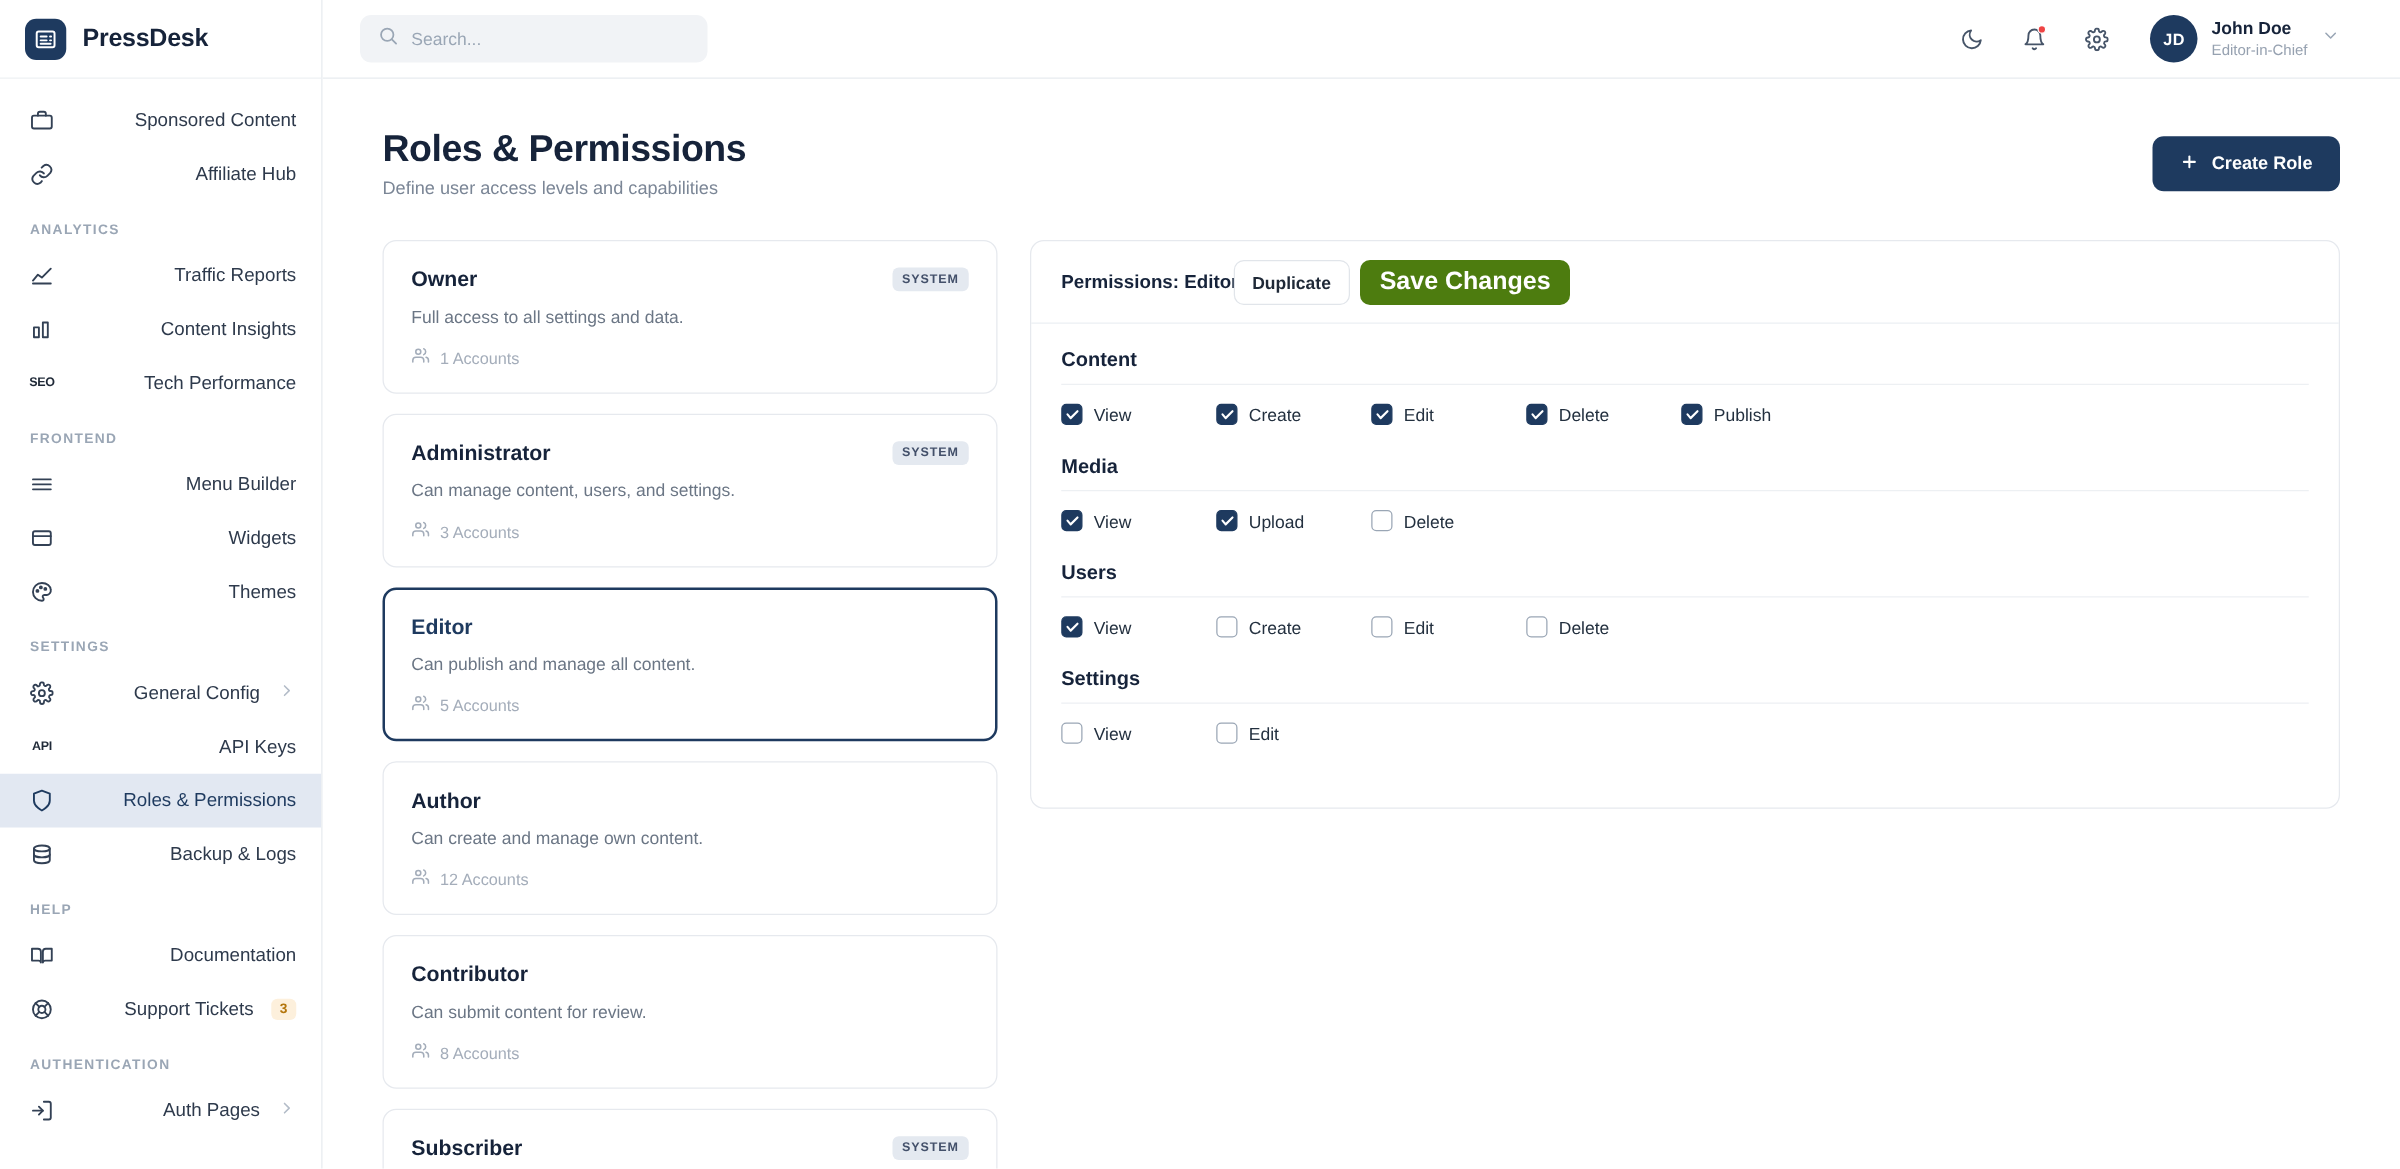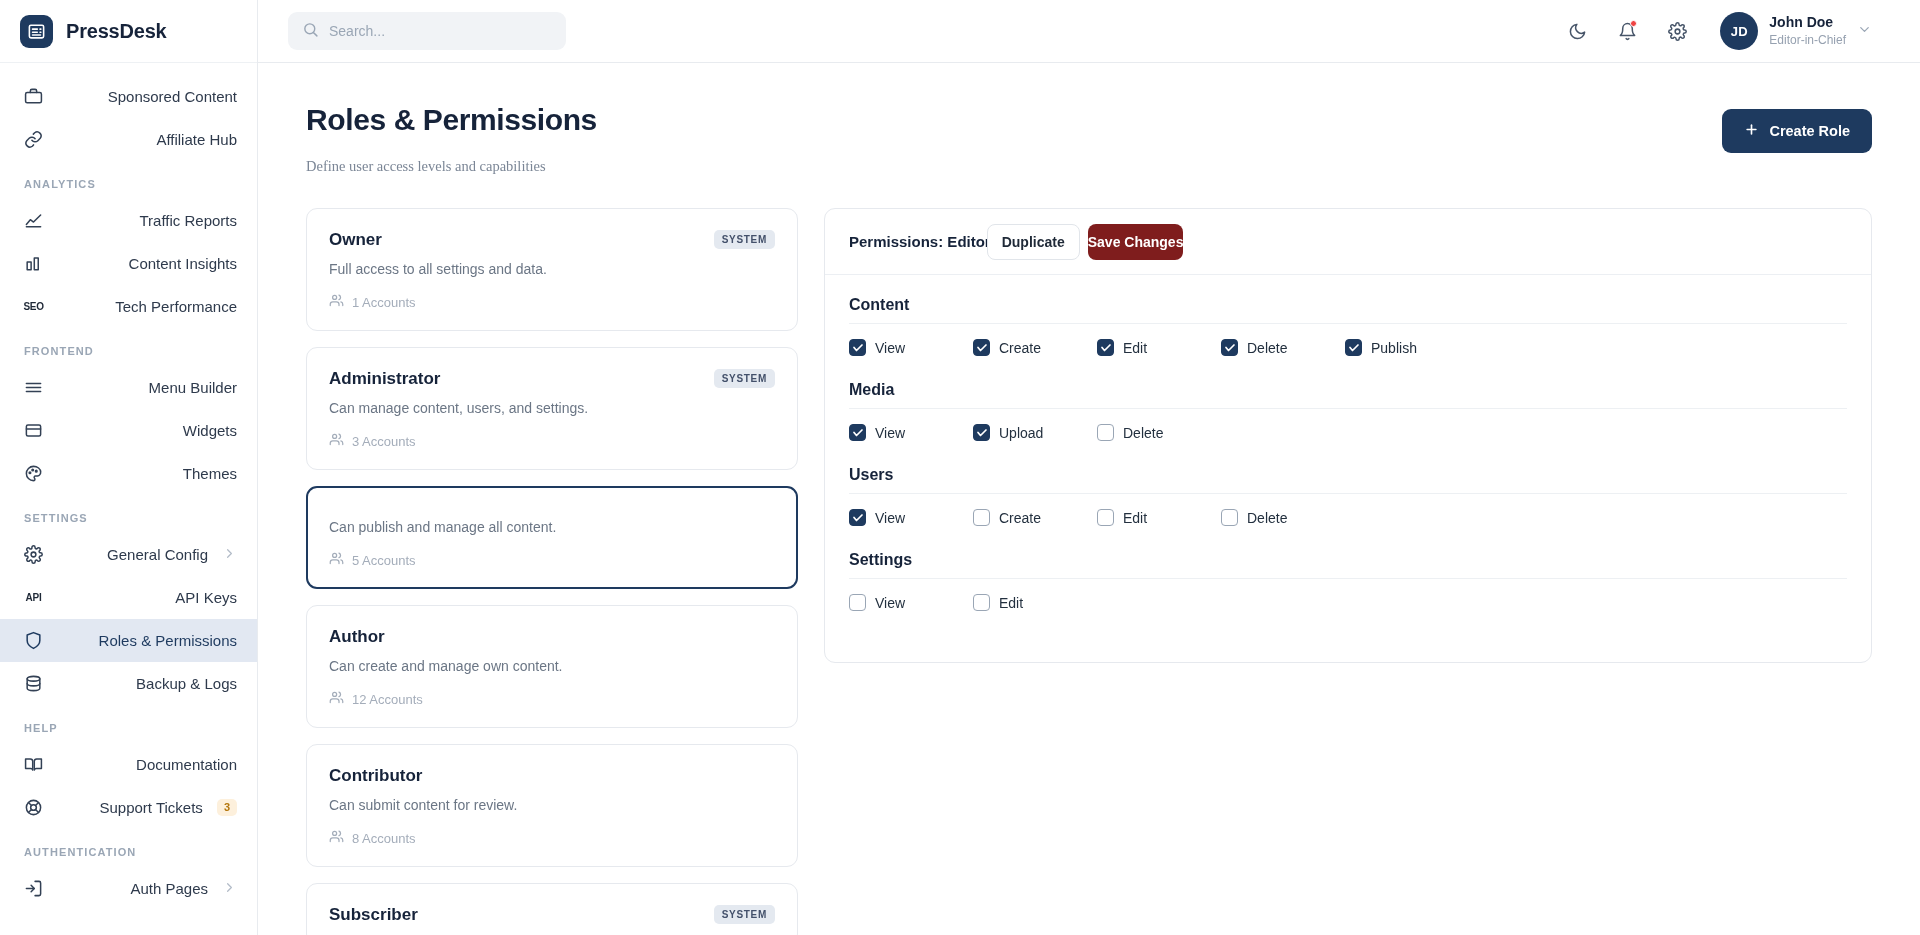--- a/index.html
+++ b/index.html
@@ -100,21 +100,21 @@
     display: flex; align-items: center; justify-content: center;
     font-size: 13px; font-weight: bold; letter-spacing: 0.3px;
   }
   .user-meta { line-height: 1.35; }
   .user-name { font-size: 14px; font-weight: bold; color: #16233a; }
   .user-role { font-size: 12px; color: #96a1b0; }
 
   .content { flex: 1 1 auto; padding: 40px 48px 0 48px; overflow: hidden; }
   .page-head { display: flex; align-items: flex-start; }
   .page-title { font-size: 30px; font-weight: bold; color: #16233a; letter-spacing: -0.4px; }
-  .page-sub { font-size: 14.5px; color: #7b8696; margin-top: 21px; font-family: Liberation Serif, serif; }
+  .page-sub { font-size: 14.5px; color: #7b8696; margin-top: 6px; }
   .head-spacer { flex: 1 1 auto; }
   .btn-primary {
     background: #1e3a5f; color: #fff; border: none;
     border-radius: 9px; height: 44px; padding: 0 22px;
     font-size: 14.5px; font-weight: bold; cursor: pointer;
     display: inline-flex; align-items: center; gap: 10px;
     font-family: "Liberation Sans", sans-serif;
     margin-top: 6px;
   }
 
@@ -147,23 +147,23 @@
   }
   .perm-title { font-size: 15px; font-weight: bold; color: #16233a; white-space: nowrap; }
   .btn-ghost {
     background: #fff; color: #1f2937;
     border: 1px solid #e1e5ea; border-radius: 8px;
     height: 36px; padding: 0 14px; font-size: 14px; font-weight: bold;
     cursor: pointer; font-family: "Liberation Sans", sans-serif;
     margin-left: -4px;
   }
   .btn-save {
-    background: #7f1d1d; color: #fff; border: none;
-    border-radius: 8px; height: 36px; padding: 0 0;
-    font-size: 14px; font-weight: bold; cursor: pointer;
+    background: #4d7c0f; color: #fff; border: none;
+    border-radius: 8px; height: 36px; padding: 0 16px;
+    font-size: 20px; font-weight: bold; cursor: pointer;
     font-family: "Liberation Sans", sans-serif; margin-left: 8px;
   }
   .perm-body { padding: 21px 24px 26px 24px; }
   .perm-group { margin-bottom: 6px; }
   .perm-group-title { font-size: 16px; font-weight: bold; color: #16233a; margin-bottom: 9px; }
   .perm-rule { border-bottom: 1px solid #edf0f3; }
   .perm-row { display: flex; align-items: center; gap: 0; padding: 15px 0 19px 0; }
   .perm-item { display: flex; align-items: center; gap: 9px; width: 124px; cursor: pointer; }
   .cbox {
     width: 17px; height: 17px; border-radius: 4px;
@@ -441,20 +441,23 @@
                 <span><svg width="15" height="15" viewBox="0 0 24 24" fill="none" stroke="#a4adba" stroke-width="2" stroke-linecap="round" stroke-linejoin="round">
                     <path d="M16 20v-2a4 4 0 0 0-4-4H6a4 4 0 0 0-4 4v2"></path>
                     <circle cx="9" cy="7" r="3.2"></circle>
                     <path d="M22 20v-2a4 4 0 0 0-3-3.8"></path>
                     <path d="M16 3.3a4 4 0 0 1 0 7.4"></path>
                   </svg></span>
                 <span>3 Accounts</span>
               </div>
             </div>
             <div class="role-card selected">
+              <div class="role-top">
+                <div class="role-name">Editor</div>
+              </div>
               <div class="role-desc">Can publish and manage all content.</div>
               <div class="role-foot">
                 <span><svg width="15" height="15" viewBox="0 0 24 24" fill="none" stroke="#a4adba" stroke-width="2" stroke-linecap="round" stroke-linejoin="round">
                     <path d="M16 20v-2a4 4 0 0 0-4-4H6a4 4 0 0 0-4 4v2"></path>
                     <circle cx="9" cy="7" r="3.2"></circle>
                     <path d="M22 20v-2a4 4 0 0 0-3-3.8"></path>
                     <path d="M16 3.3a4 4 0 0 1 0 7.4"></path>
                   </svg></span>
                 <span>5 Accounts</span>
               </div>

